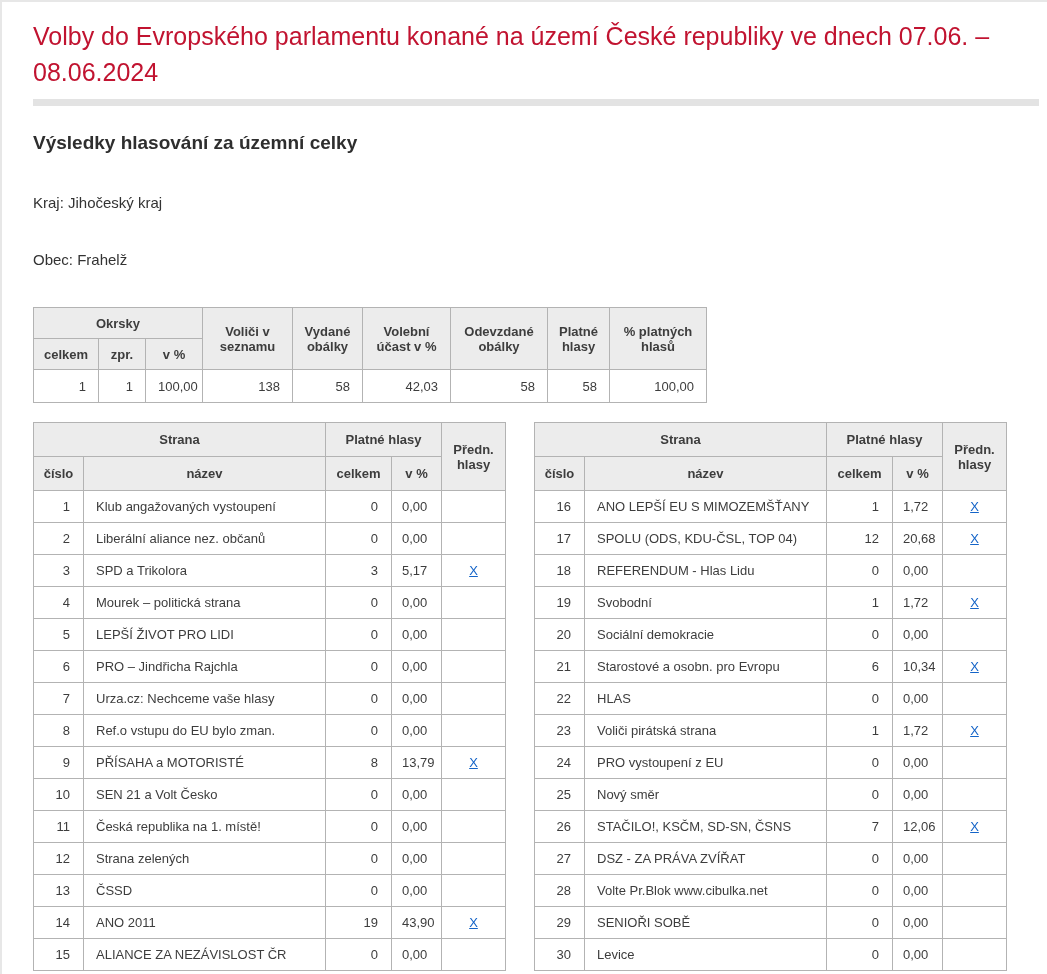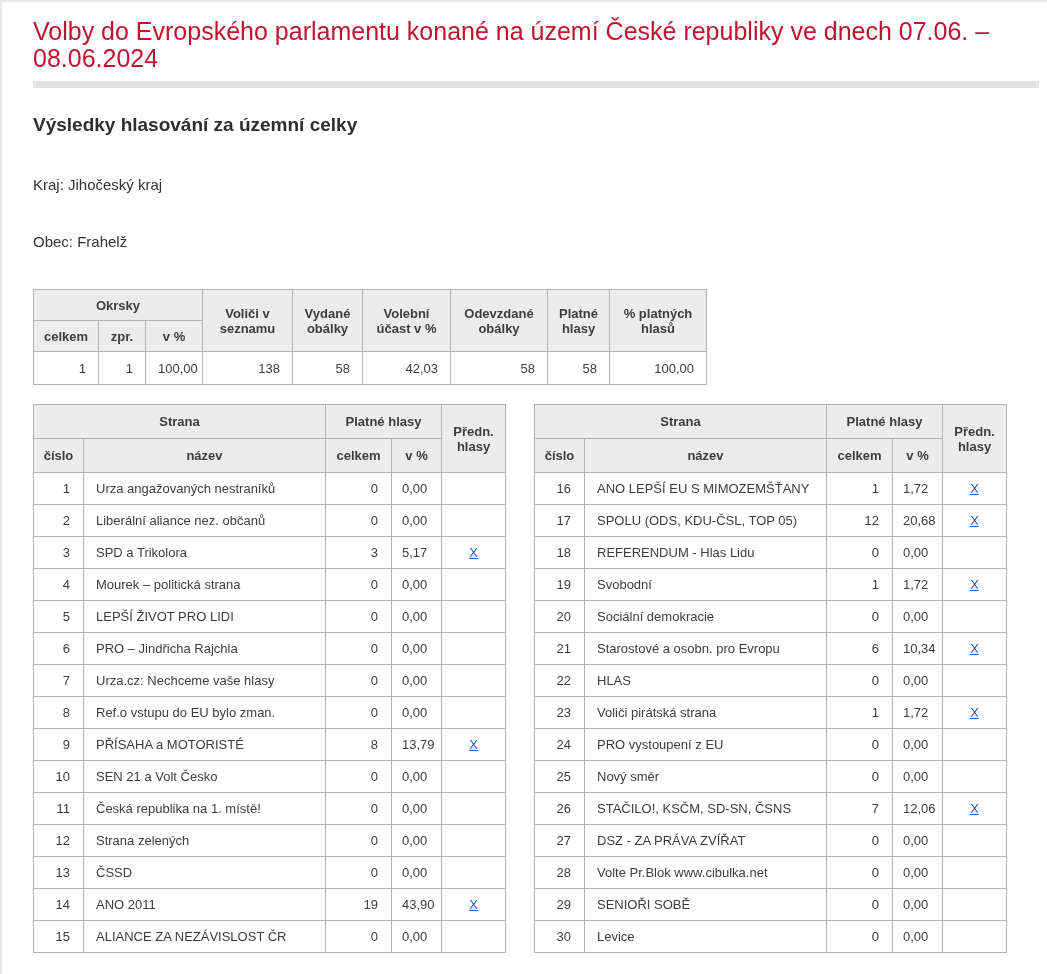--- a/index.html
+++ b/index.html
@@ -9,21 +9,21 @@
     font-family: "Liberation Sans", "DejaVu Sans", sans-serif;
     color: #3d3d3d;
     border-top: 2px solid #e7e7e7;
     border-left: 2px solid #e7e7e7;
   }
   .page { padding: 16px 8px 0 31px; }
 
   h1.title {
     color: #c11330;
     font-size: 25px;
-    line-height: 27px;
+    line-height: 36px;
     font-weight: 400;
     max-width: 960px;
     letter-spacing: 0;
   }
   .divider {
     height: 7px;
     background: #e3e3e3;
     margin-top: 9px;
   }
   h2.subtitle {
@@ -147,21 +147,21 @@
         <tr>
           <th>číslo</th>
           <th>název</th>
           <th>celkem</th>
           <th>v %</th>
         </tr>
       </thead>
       <tbody>
           <tr>
             <td class="c-num">1</td>
-            <td class="c-name">Urza angažovaných nestraníků</td>
+            <td class="c-name">Klub angažovaných vystoupení</td>
             <td class="c-votes">0</td>
             <td class="c-pct">0,00</td>
             <td class="c-pref"></td>
           </tr>
           <tr>
             <td class="c-num">2</td>
             <td class="c-name">Liberální aliance nez. občanů</td>
             <td class="c-votes">0</td>
             <td class="c-pct">0,00</td>
             <td class="c-pref"></td>
@@ -284,21 +284,21 @@
       <tbody>
           <tr>
             <td class="c-num">16</td>
             <td class="c-name">ANO LEPŠÍ EU S MIMOZEMŠŤANY</td>
             <td class="c-votes">1</td>
             <td class="c-pct">1,72</td>
             <td class="c-pref"><a href="#">X</a></td>
           </tr>
           <tr>
             <td class="c-num">17</td>
-            <td class="c-name">SPOLU (ODS, KDU-ČSL, TOP 05)</td>
+            <td class="c-name">SPOLU (ODS, KDU-ČSL, TOP 04)</td>
             <td class="c-votes">12</td>
             <td class="c-pct">20,68</td>
             <td class="c-pref"><a href="#">X</a></td>
           </tr>
           <tr>
             <td class="c-num">18</td>
             <td class="c-name">REFERENDUM - Hlas Lidu</td>
             <td class="c-votes">0</td>
             <td class="c-pct">0,00</td>
             <td class="c-pref"></td>

